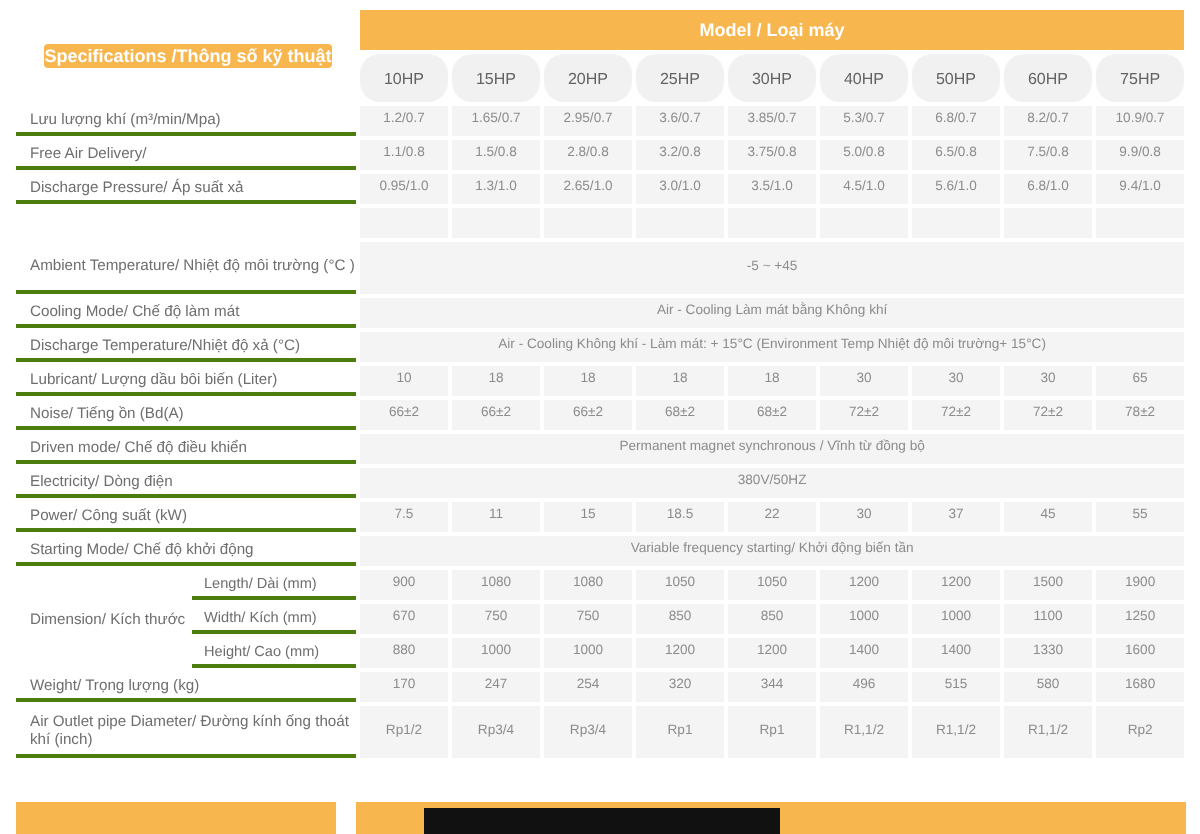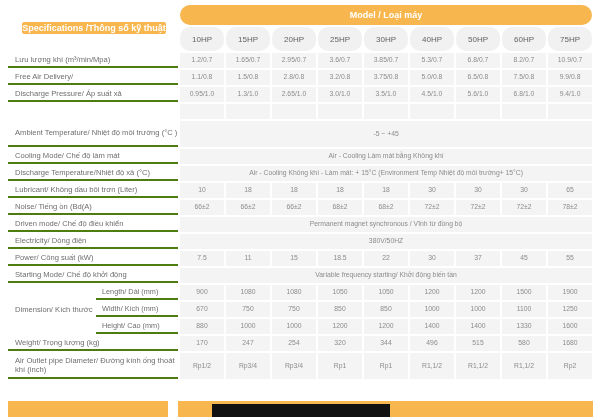--- a/index.html
+++ b/index.html
@@ -9,21 +9,21 @@
              position:absolute; left:6px; top:3px;}
   tr{height:15px;}
   tr.tall{height:26px;}
   tr.hdr-top{height:20px;}
   tr.hdr-hp{height:24px;}
   td{padding:0; vertical-align:middle; overflow:hidden;}
   .spec-box-cell{background:#ffffff;}
   .spec-box{background:#F8B64F; border-radius:2px; margin:0 12px 0 14px; height:100%;
             display:flex; flex-direction:row; align-items:center; justify-content:center;
             color:#ffffff; font-weight:bold; font-size:9px; line-height:1.35; text-align:center;}
-  .model-bar{background:#F8B64F; color:#ffffff; font-weight:bold; font-size:9px; text-align:center;border-radius:10px;}
+  .model-bar{background:#F8B64F; color:#ffffff; font-weight:bold; font-size:9px; text-align:center;}
   .hp-cell{background:#F1F1F1; color:#636363; font-size:8px; text-align:center;border-radius:10px;}
   .label-cell{background:#ffffff; color:#6e6e6e; font-size:7.6px; text-align:left;
               padding-left:7px; line-height:1.25; border-bottom:2px solid #4d7c0f;}
   .label-cell.empty-label{border-bottom:none;}
   .group-label{border-bottom:none;}
   .sub-label{font-size:7.3px; padding-left:6px;}
   .cell{background:#F4F4F4; color:#8c8c8c; font-size:6.8px; text-align:center; line-height:1.2;}
   .cell.merged{font-size:6.8px;}
   .bar{position:absolute; background:#F8B64F;}
   .bar-left{left:8px; top:401px; width:160px; height:16px;}
@@ -123,21 +123,21 @@
         </tr>
         <tr>
           <td class="label-cell" colspan="2">Cooling Mode/ Chế độ làm mát</td>
           <td class="cell merged" colspan="9">Air - Cooling Làm mát bằng Không khí</td>
         </tr>
         <tr>
           <td class="label-cell" colspan="2">Discharge Temperature/Nhiệt độ xả (°C)</td>
           <td class="cell merged" colspan="9">Air - Cooling Không khí - Làm mát:  + 15°C (Environment Temp Nhiệt độ môi trường+ 15°C)</td>
         </tr>
         <tr>
-          <td class="label-cell" colspan="2">Lubricant/ Không dầu bôi trơn (Liter)</td>
+          <td class="label-cell" colspan="2">Lubricant/ Lượng dầu bôi biến (Liter)</td>
           <td class="cell">10</td>
           <td class="cell">18</td>
           <td class="cell">18</td>
           <td class="cell">18</td>
           <td class="cell">18</td>
           <td class="cell">30</td>
           <td class="cell">30</td>
           <td class="cell">30</td>
           <td class="cell">65</td>
         </tr>

